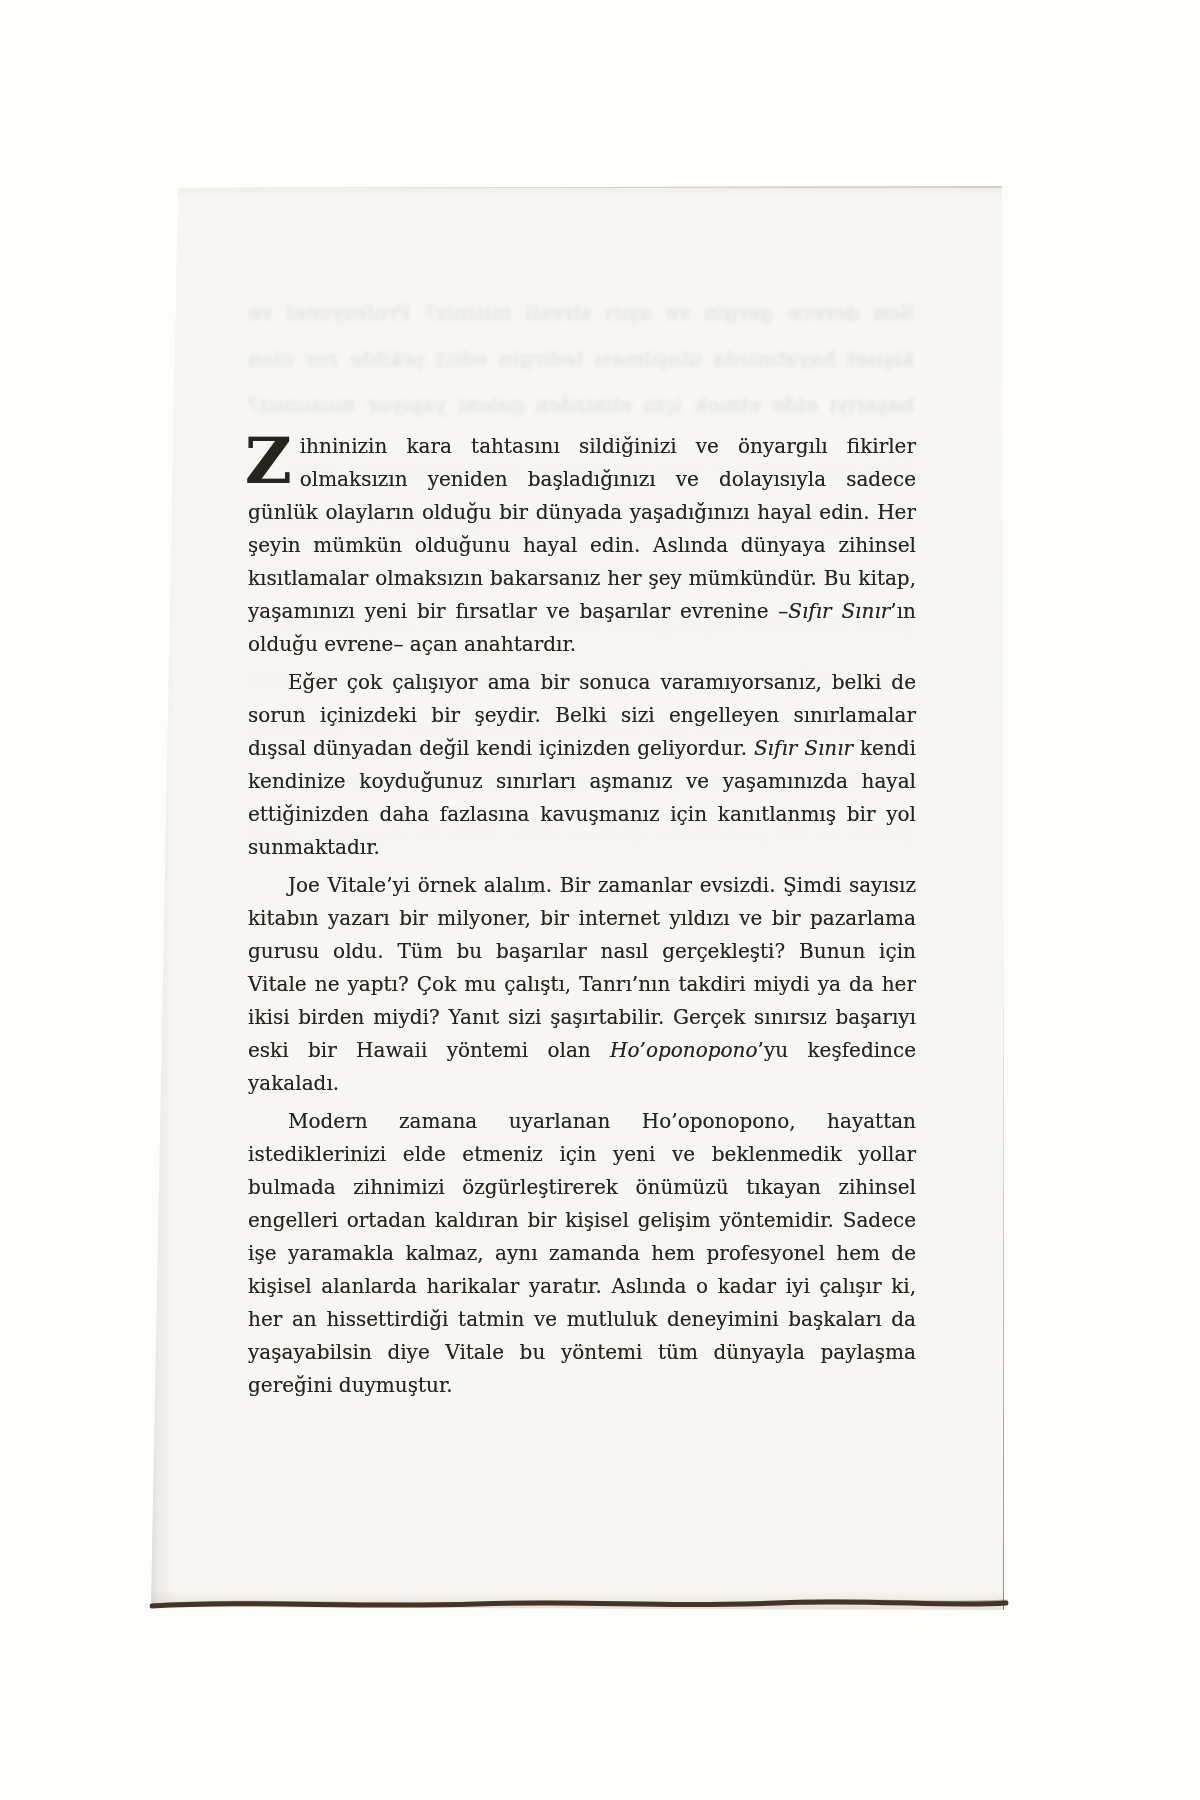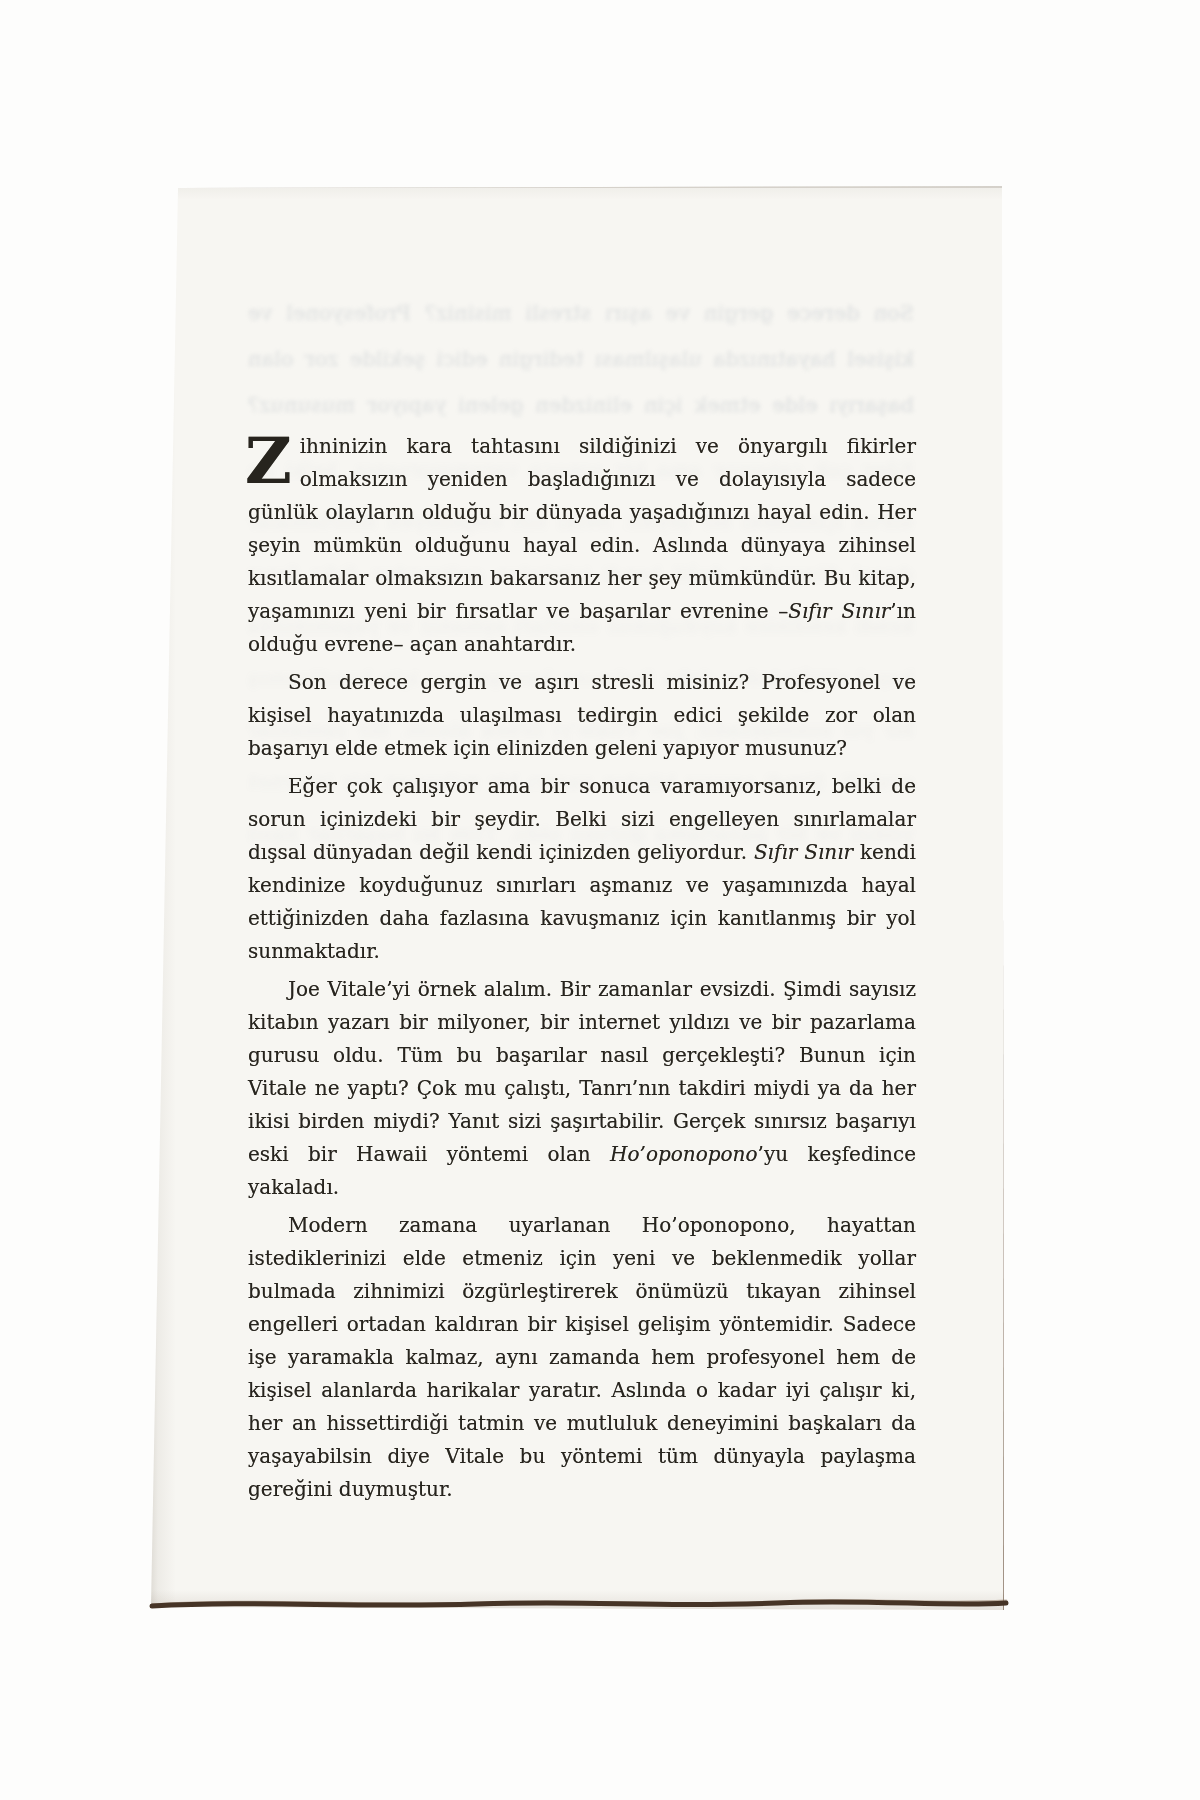--- a/index.html
+++ b/index.html
@@ -109,21 +109,20 @@
 
   <div class="paper">
     <div class="top-edge"></div>
 
     <div class="ghost ghost-top" aria-hidden="true">Son derece gergin ve aşırı stresli misiniz? Profesyonel ve kişisel hayatınızda ulaşılması tedirgin edici şekilde zor olan başarıyı elde etmek için elinizden geleni yapıyor musunuz? Eğer çok çalışıyor ama bir sonuca varamıyorsanız, belki de sorun içinizdeki bir şeydir. Belki sizi engelleyen sınırlamalar dışsal dünyadan değil kendi içinizden geliyordur. Sıfır Sınır kendi kendinize koyduğunuz sınırları aşmanız ve yaşamınızda hayal ettiğinizden daha fazlasına kavuşmanız için kanıtlanmış bir yol sunmaktadır. Joe Vitale’yi örnek alalım. Bir zamanlar evsizdi. Şimdi sayısız kitabın yazarı bir milyoner, bir internet yıldızı ve bir pazarlama gurusu oldu. Tüm bu başarılar nasıl gerçekleşti? Bunun için Vitale ne yaptı? Çok mu çalıştı, Tanrı’nın takdiri miydi ya da her ikisi birden miydi? Yanıt sizi şaşırtabilir. Gerçek sınırsız başarıyı eski bir Hawaii yöntemi olan Ho’oponopono’yu keşfedince yakalad</div>
     <div class="ghost ghost-mid" aria-hidden="true"> Eğer çok çalışıyor ama bir sonuca varamıyorsanız, belki de sorun içinizdeki bir şeydir. Belki sizi engelleyen sınırlamalar dışsal dünyadan değil kendi içinizden geliyordur. Sıfır Sınır kendi kendinize koyduğunuz sınırları aşmanız ve yaşamınızda hayal ettiğinizden daha fazlasına kavuşmanız için kanıtlanmış bir yol sunmaktadır. Joe Vitale’yi örnek alalım. Bir zamanlar evsizdi. Şimdi sayısız kitabın yazarı bir milyoner, bir internet yıldızı ve bir pazarlama gurusu oldu. Tüm bu başarılar nasıl gerçekleşti? Bunun için Vitale ne yaptı? Çok mu çalıştı, Tanrı’nın takdiri miydi ya da her ikisi birden miydi? Yanıt sizi şaşırtabilir. Gerçek sınırsız başarıyı eski bir Hawaii yöntemi olan Ho’oponopono’yu keşfedince yakaladı. Modern zamana uyarlanan Ho’oponopono, hayattan istediklerinizi elde etmeniz için yeni ve beklenmedik yollar bulmada zihnimizi özgürleştirerek önümüzü tıkayan zihinsel engelleri </div>
 
     <div class="text-block">
       <p class="para lead"><span class="dropcap">Z</span><span><span>ihninizin kara tahtasını sildiğinizi ve önyargılı fikirler olmaksızın yeniden başladığınızı ve dolayısıyla sadece günlük olayların olduğu bir dünyada yaşadığınızı hayal edin. Her şeyin mümkün olduğunu hayal edin. Aslında dünyaya zihinsel kısıtlamalar olmaksızın bakarsanız her şey mümkündür. Bu kitap, yaşamınızı yeni bir fırsatlar ve başarılar evrenine –</span><em>Sıfır Sınır</em><span>’ın olduğu evrene– açan anahtardır.</span></span></p>
       <div>
-          <p class="para indent"><span>Son derece gergin ve aşırı stresli misiniz? Profesyonel ve kişisel hayatınızda ulaşılması tedirgin edici şekilde zor olan başarıyı elde etmek için elinizden geleni yapıyor musunuz?</span></p>
           <p class="para indent"><span>Eğer çok çalışıyor ama bir sonuca varamıyorsanız, belki de sorun içinizdeki bir şeydir. Belki sizi engelleyen sınırlamalar dışsal dünyadan değil kendi içinizden geliyordur. </span><em>Sıfır Sınır</em><span> kendi kendinize koyduğunuz sınırları aşmanız ve yaşamınızda hayal ettiğinizden daha fazlasına kavuşmanız için kanıtlanmış bir yol sunmaktadır.</span></p>
           <p class="para indent"><span>Joe Vitale’yi örnek alalım. Bir zamanlar evsizdi. Şimdi sayısız kitabın yazarı bir milyoner, bir internet yıldızı ve bir pazarlama gurusu oldu. Tüm bu başarılar nasıl gerçekleşti? Bunun için Vitale ne yaptı? Çok mu çalıştı, Tanrı’nın takdiri miydi ya da her ikisi birden miydi? Yanıt sizi şaşırtabilir. Gerçek sınırsız başarıyı eski bir Hawaii yöntemi olan </span><em>Ho’oponopono</em><span>’yu keşfedince yakaladı.</span></p>
           <p class="para indent"><span>Modern zamana uyarlanan Ho’oponopono, hayattan istediklerinizi elde etmeniz için yeni ve beklenmedik yollar bulmada zihnimizi özgürleştirerek önümüzü tıkayan zihinsel engelleri ortadan kaldıran bir kişisel gelişim yöntemidir. Sadece işe yaramakla kalmaz, aynı zamanda hem profesyonel hem de kişisel alanlarda harikalar yaratır. Aslında o kadar iyi çalışır ki, her an hissettirdiği tatmin ve mutluluk deneyimini başkaları da yaşayabilsin diye Vitale bu yöntemi tüm dünyayla paylaşma gereğini duymuştur.</span></p>
         </div>
     </div>
 
     <div class="right-edge"></div>
     <div class="bottom-inner-shade"></div>
   </div>
 

